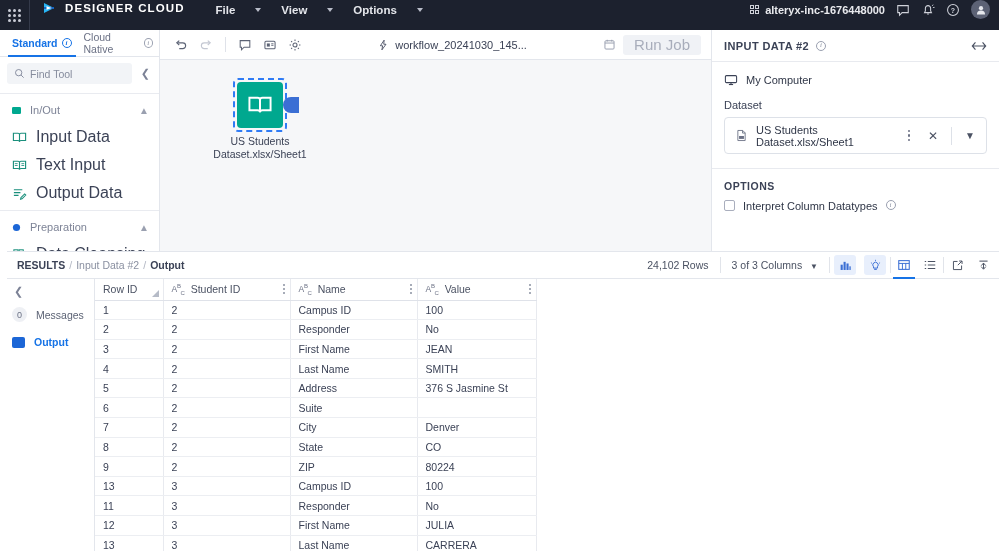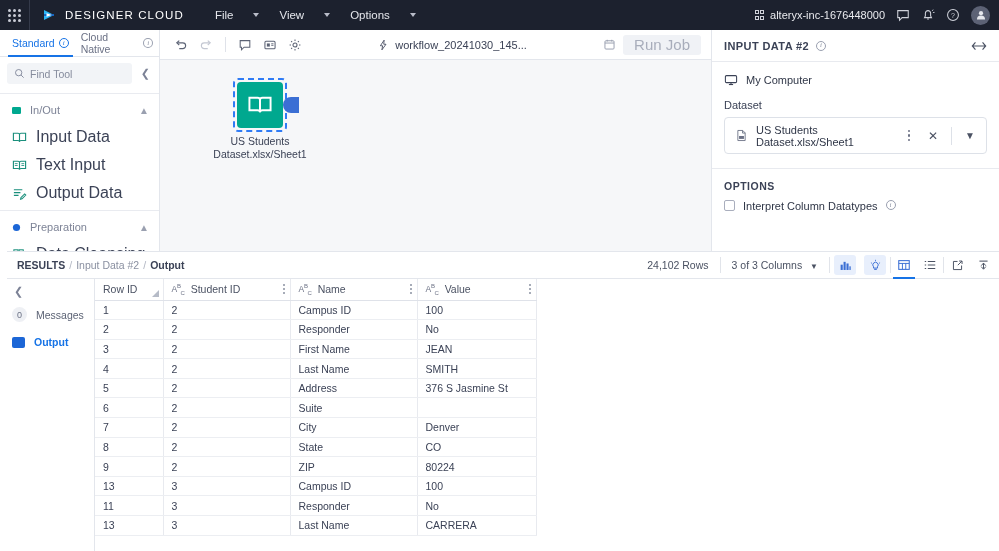--- a/index.html
+++ b/index.html
@@ -8,22 +8,22 @@
     font-family: "Liberation Sans", sans-serif;
     background: #ffffff;
     overflow: hidden;
     color: #3b4256;
   }
   #app { position: relative; width: 999px; height: 551px; }
 
   
   .topbar {
     height: 30px; background: #1c212e;
-    display: flex; align-items: center;
-    color: #ffffff; font-size: 11px;
+    display: flex; align-items: flex-start;
+    color: #ffffff; font-size: 11px; font-weight: bold;
   }
   .waffle {
     width: 30px; height: 30px;
     display: flex; align-items: center; justify-content: center;
     border-right: 1px solid #343a4a;
   }
   .waffle-grid {
     display: grid; grid-template-columns: repeat(3, 3px);
     grid-template-rows: repeat(3, 3px); gap: 2px;
   }
@@ -51,21 +51,21 @@
   .toolpanel {
     position: absolute; left: 0; top: 30px; width: 160px; height: 221px;
     background: #ffffff; border-right: 1px solid #e3e6ec;
   }
   .tooltabs { display: flex; align-items: center; height: 27px; padding: 0 0 0 6px; border-bottom: 1px solid #e3e6ec; }
   .tooltab {
     display: flex; align-items: center; gap: 4px;
     font-size: 10.5px; color: #6b7185; height: 27px; padding: 0 6px;
     position: relative;
   }
-  .tooltab.active { color: #1673e6; font-weight: 400; }
+  .tooltab.active { color: #1673e6; font-weight: 700; }
   .tooltab.active::after {
     content: ""; position: absolute; left: 2px; right: 2px; bottom: 0; height: 2px; background: #1673e6;
   }
   .infoic { width: 10px; height: 10px; border: 1px solid #9aa0b0; border-radius: 50%; display: inline-flex; align-items: center; justify-content: center; font-size: 7px; color: #8a90a1; line-height: 1; font-style: italic; font-family: "Liberation Serif", serif; }
   .tooltab.active .infoic { border-color: #1673e6; color: #1673e6; }
   .searchrow { display: flex; align-items: center; padding: 6px 6px 6px 7px; gap: 6px; }
   .searchbox {
     flex: 1; height: 21px; background: #f2f4f7; border-radius: 3px;
     display: flex; align-items: center; gap: 5px; padding: 0 7px;
   }
@@ -687,20 +687,26 @@
             <td class="col-name">Campus ID</td>
             <td class="col-value">100</td>
           </tr>
           <tr>
             <td class="col-rowid">11</td>
             <td class="col-student">3</td>
             <td class="col-name">Responder</td>
             <td class="col-value">No</td>
           </tr>
           <tr>
+            <td class="col-rowid">12</td>
+            <td class="col-student">3</td>
+            <td class="col-name">First Name</td>
+            <td class="col-value">JULIA</td>
+          </tr>
+          <tr>
             <td class="col-rowid">13</td>
             <td class="col-student">3</td>
             <td class="col-name">Last Name</td>
             <td class="col-value">CARRERA</td>
           </tr>
         </tbody>
     </table>
   </div>
 
 </div>

